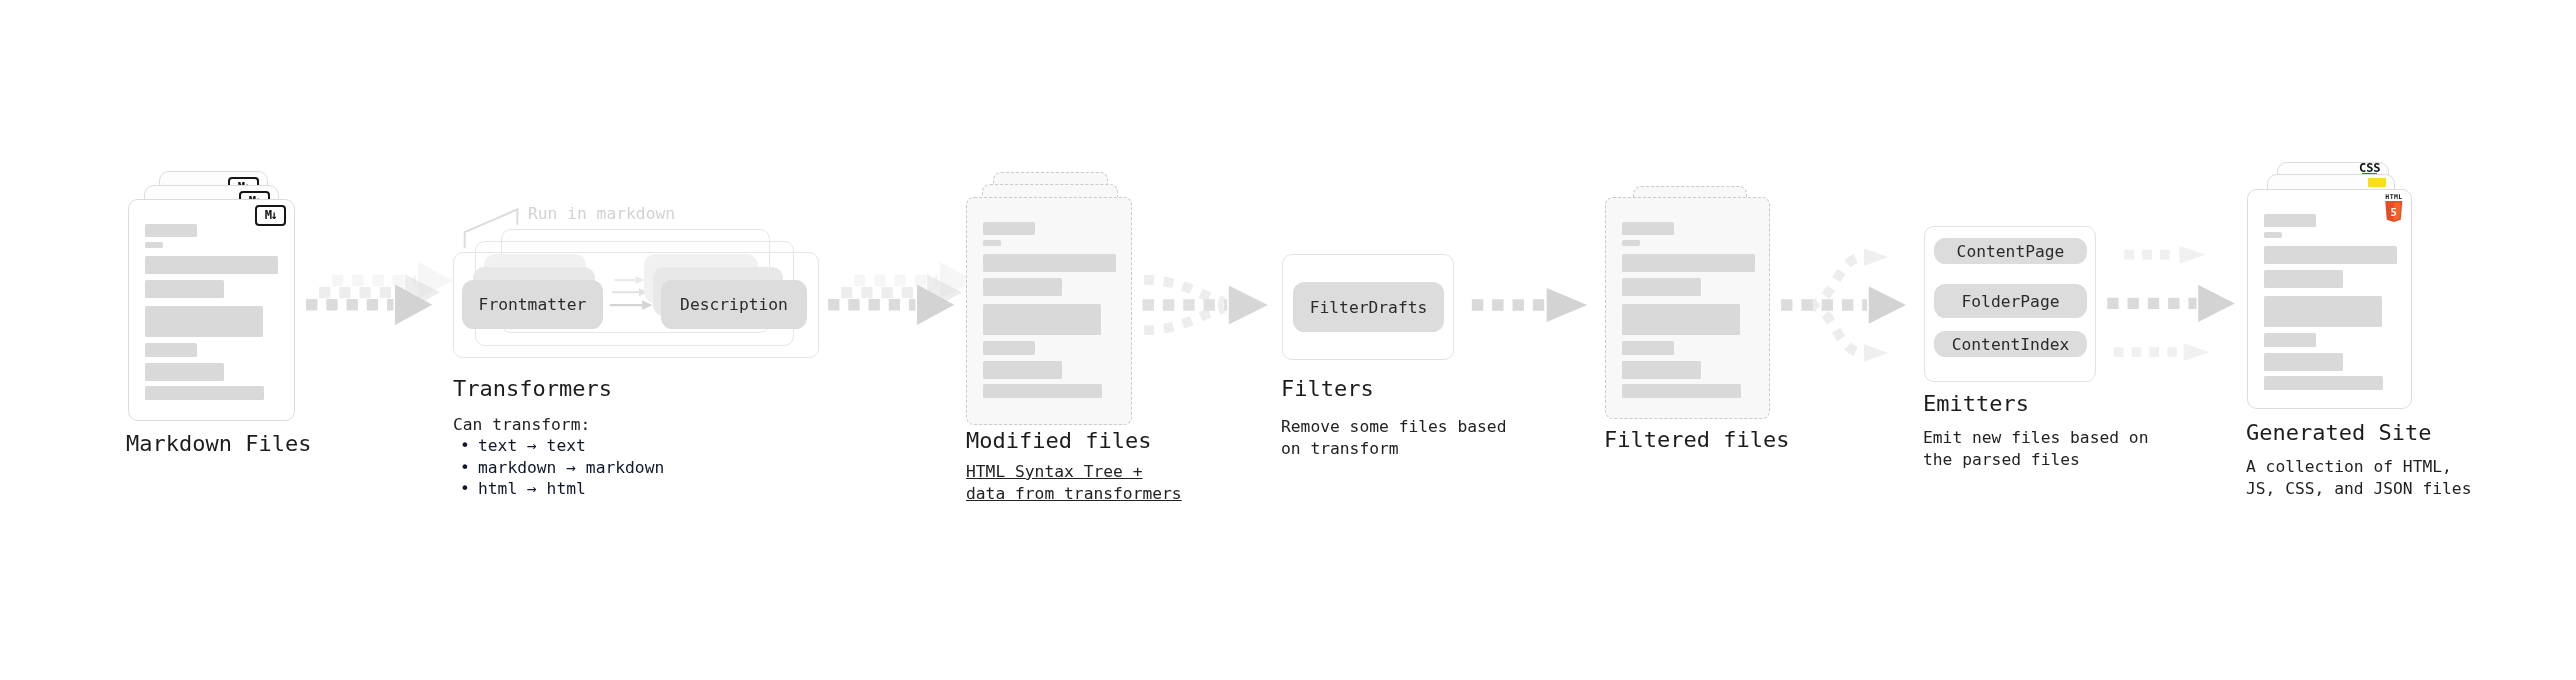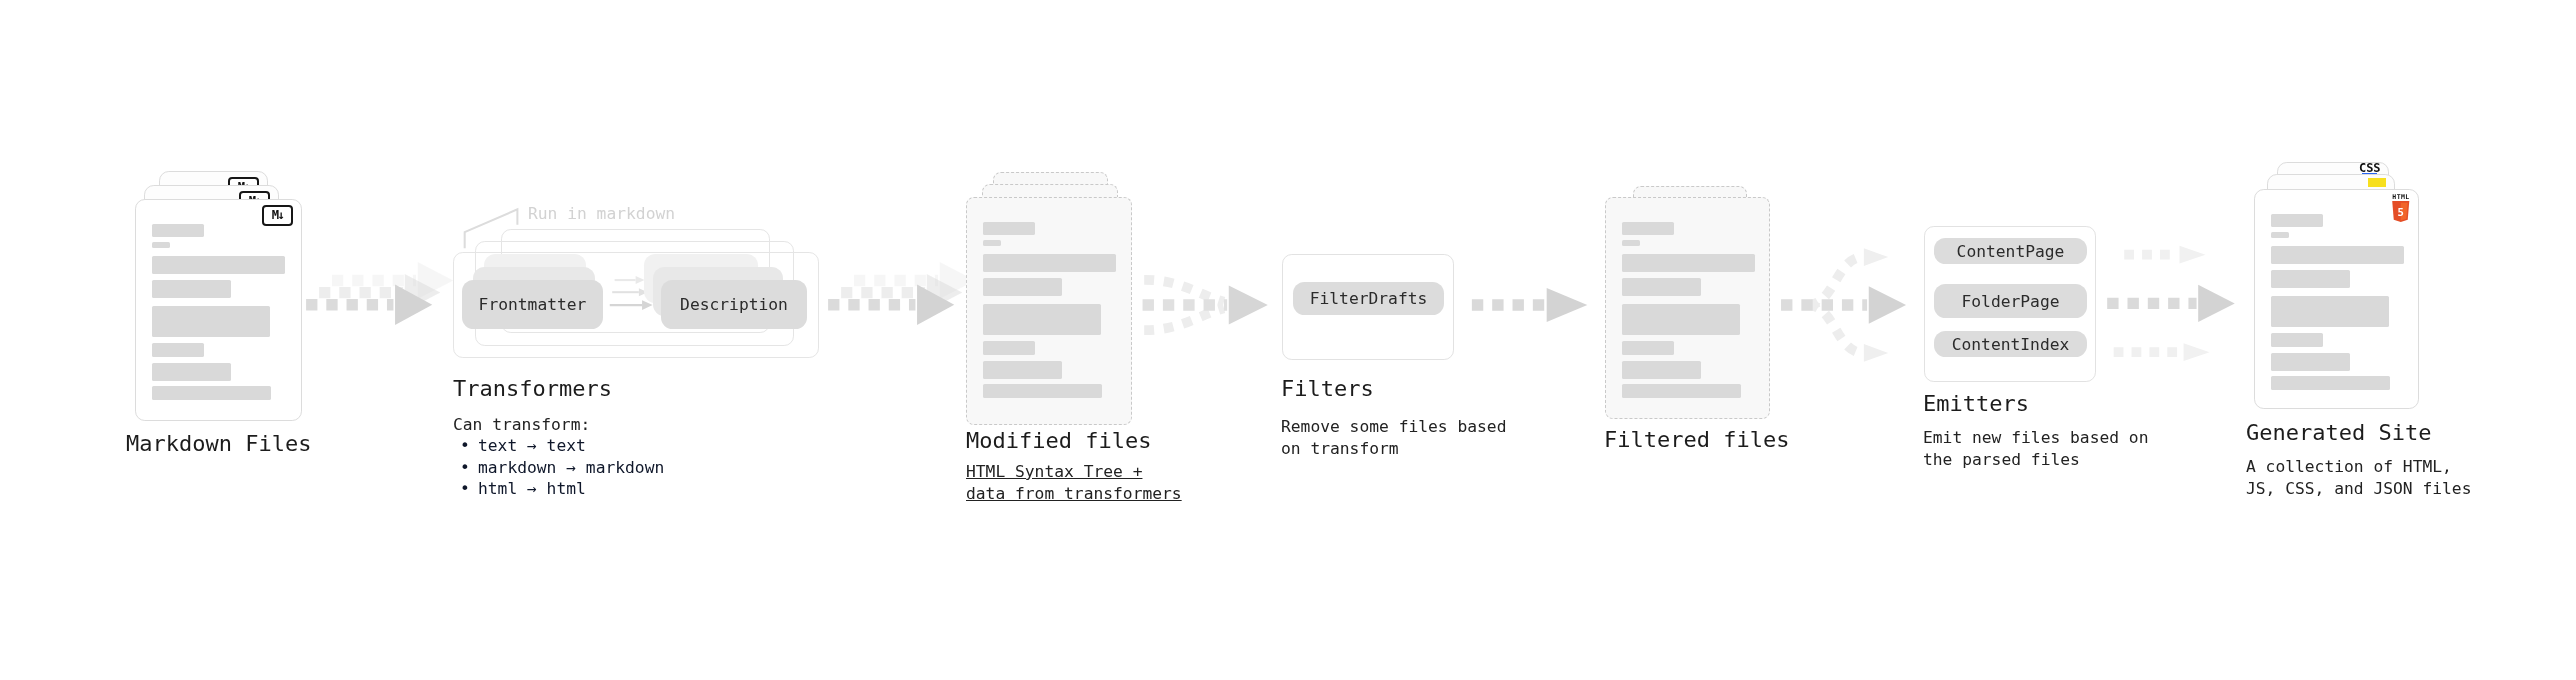--- a/index.html
+++ b/index.html
@@ -3,21 +3,21 @@
 <meta charset="utf-8">
 <style>
   html,body{margin:0;padding:0;background:#ffffff;}
   body{width:2576px;height:681px;overflow:hidden;
        font-family:"DejaVu Sans Mono","Liberation Mono",monospace;}
   #canvas{position:relative;width:2576px;height:681px;background:#ffffff;}
   .abs{position:absolute;}
 
   
   .doc-card{position:absolute;background:#fdfdfd;border:1.6px solid #dcdcdc;border-radius:9.8px;box-sizing:border-box;}
-  .doc-card.front{background:#ffffff;margin-left:7px;}
+  .doc-card.front{background:#ffffff;}
   .doc-card.dashed{border:1.6px dashed #c9c9c9;background:#f8f8f8;border-radius:8.1px;}
   .bar{position:absolute;left:16.3px;background:#d9d9d9;border-radius:1.6px;}
 
   
   .md-logo{position:absolute;top:4.9px;right:8.1px;width:31px;height:21px;border:2.4px solid #161616;
            border-radius:4.1px;background:#ffffff;box-sizing:border-box;text-align:center;
            font-size:12.2px;font-weight:bold;line-height:16.3px;color:#111;letter-spacing:-1.6px;}
 
   
   .css-badge{position:absolute;top:2.4px;right:8.1px;width:21px;text-align:center;}
@@ -159,21 +159,21 @@
 
   <svg class="abs" style="left:1136px;top:244px;" width="140" height="122" viewBox="0 0 172 150">
     <path d="M 10,44 C 55,44 75,62 108,71" fill="none" stroke="#ededed" stroke-width="12" stroke-dasharray="12 12"></path>
     <path d="M 10,106 C 55,106 75,88 108,79" fill="none" stroke="#ededed" stroke-width="12" stroke-dasharray="12 12"></path>
     <line x1="8" y1="75" x2="112" y2="75" stroke="#e0e0e0" stroke-width="14" stroke-dasharray="14 11"></line>
     <polygon points="114,51 114,99 162,75" fill="#d6d6d6"></polygon>
   </svg>
 
   <div>
     <div class="tool-box" style="left:1282px;top:254px;width:172px;height:106px;"></div>
-    <div class="chip" style="left:1293px;top:282px;width:151px;height:33px;">FilterDrafts</div>
+    <div class="chip" style="left:1293px;top:282px;width:151px;height:50px;">FilterDrafts</div>
     <div class="section-title" style="left:1281px;top:376px;">Filters</div>
     <div class="caption" style="left:1281px;top:416px;">
       <span class="cap-line">Remove some files based</span>
       <span class="cap-line">on transform</span>
     </div>
   </div>
 
   <svg class="abs" style="left:1467px;top:287px;" width="126" height="36" viewBox="0 0 155 44">
     <line x1="6" y1="22" x2="96" y2="22" stroke="#d9d9d9" stroke-width="14" stroke-dasharray="14 11"></line>
     <polygon points="98,1 98,43 148,22" fill="#d3d3d3"></polygon>

